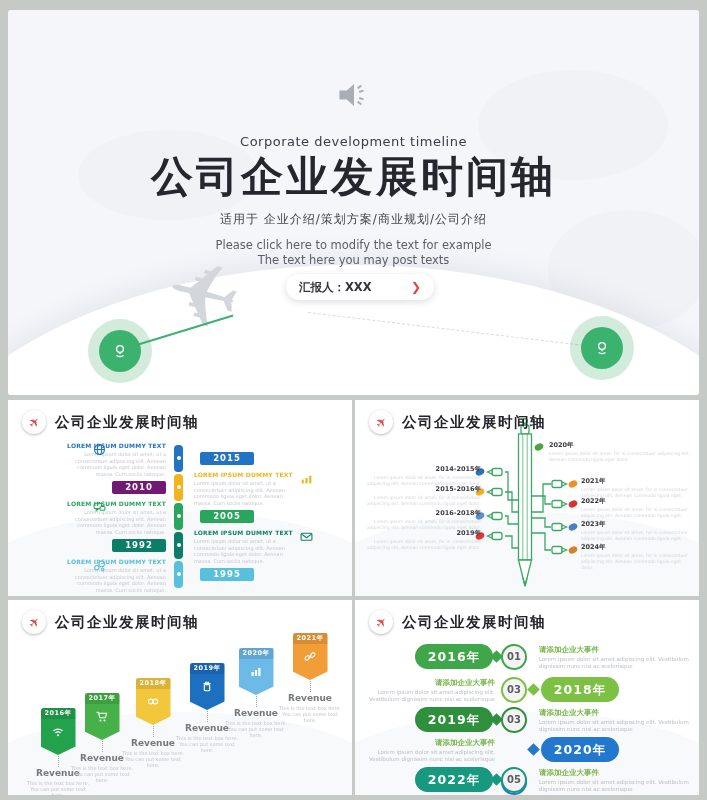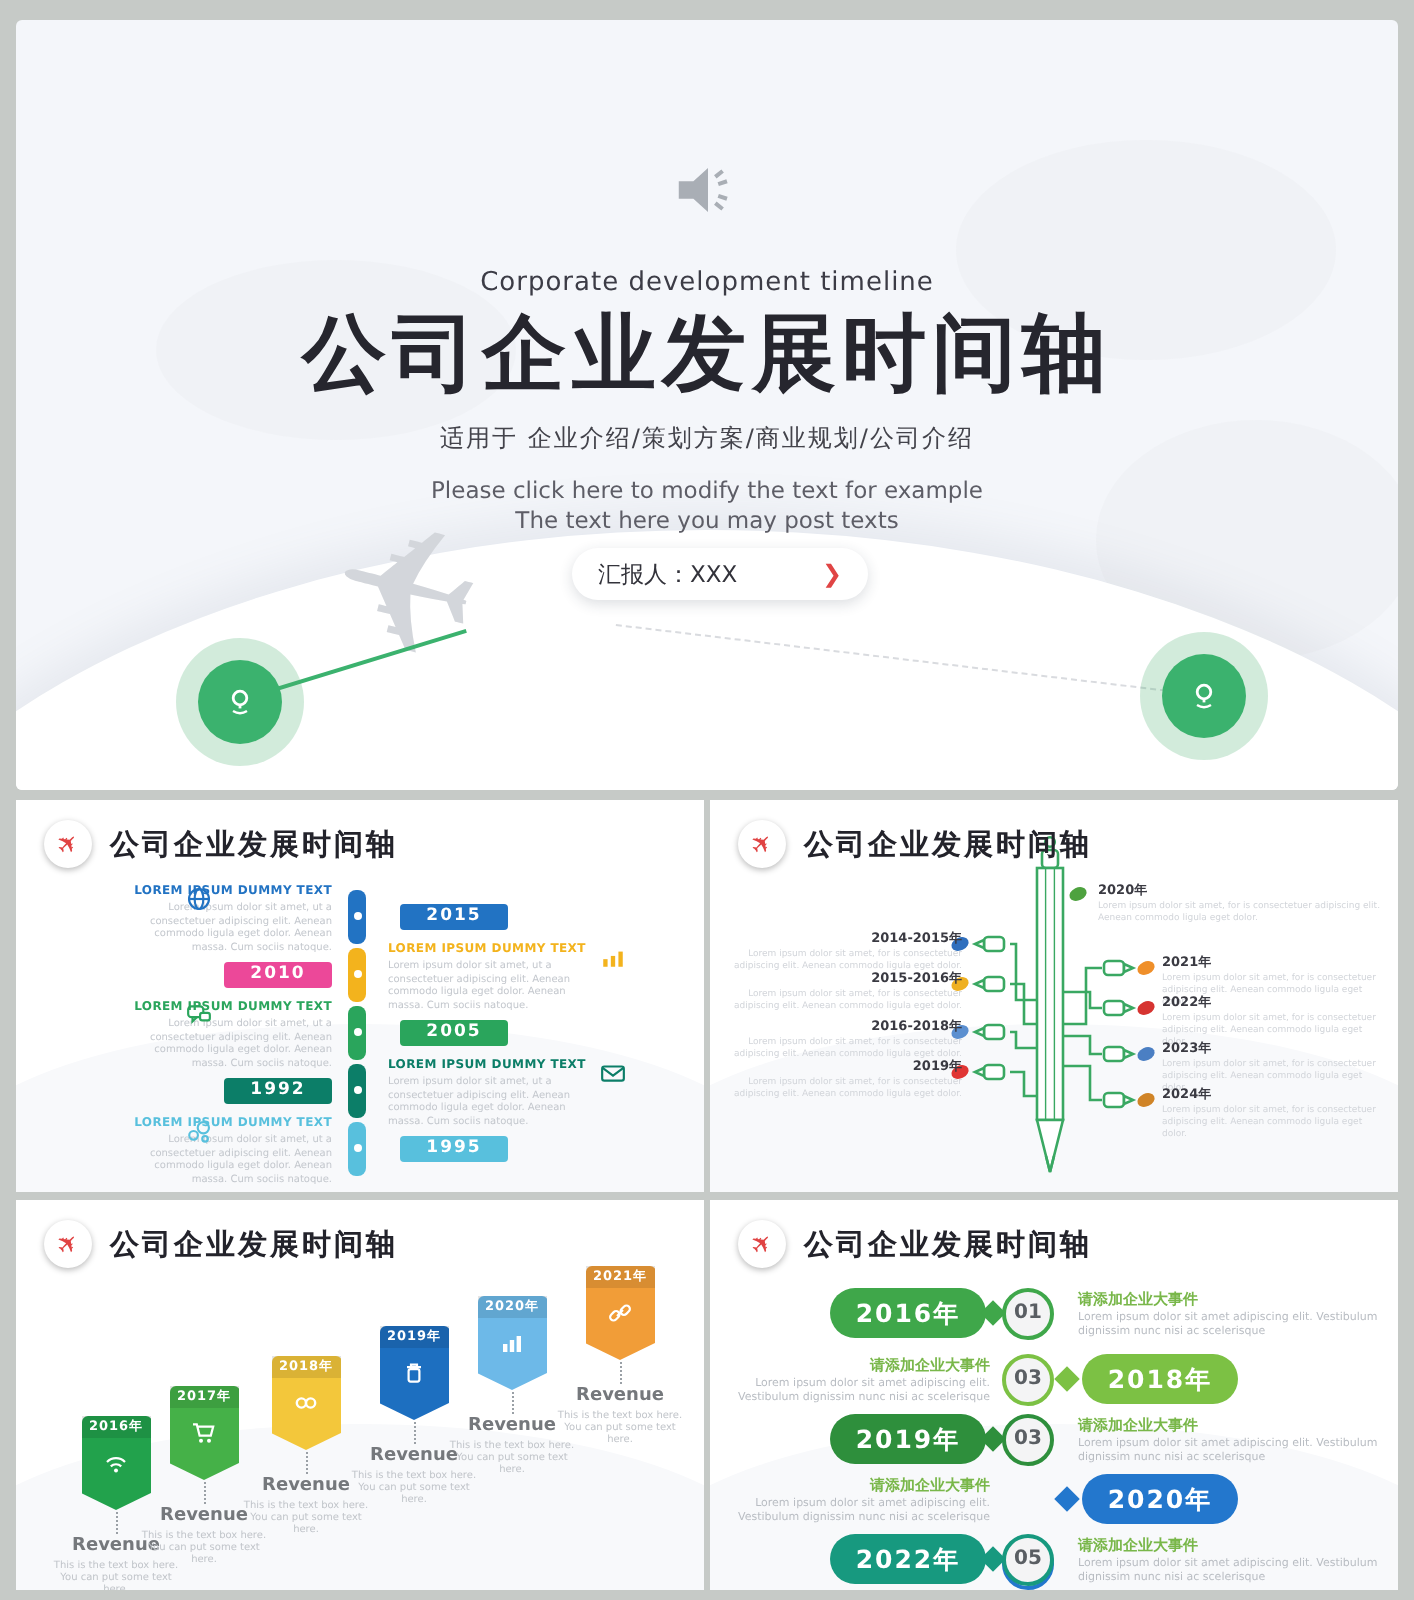--- a/index.html
+++ b/index.html
@@ -14,21 +14,21 @@
   .cov-c{position:absolute;left:0;right:0;text-align:center}
   .speaker{top:70px}
   .eyebrow{top:124px;font-size:13px;color:#3c3c46;letter-spacing:.5px}
   .cov-title{top:139px;font-size:42px;font-weight:bold;color:#26262e;letter-spacing:3px}
   .cov-sub{top:201px;font-size:12px;color:#43434b;letter-spacing:1px}
   .cov-l1{top:228px;font-size:11.5px;color:#5d5d66}
   .cov-l2{top:243px;font-size:11.5px;color:#5d5d66}
   .presenter{position:absolute;left:278px;top:264px;width:148px;height:26px;background:#fff;
              border-radius:13px;box-shadow:0 2px 7px rgba(40,50,70,.16);display:flex;
              align-items:center;justify-content:space-between;padding:0 13px;box-sizing:border-box;z-index:4}
-  .presenter .lbl{font-size:11.5px;font-weight:normal;color:#33333b}
+  .presenter .lbl{font-size:11.5px;font-weight:bold;color:#33333b}
   .presenter .arr{font-size:12px;font-weight:bold}
   .plane-big{position:absolute;left:158px;top:242px;font-size:88px;color:#d3d6db;z-index:2;
              transform:scaleX(-1) rotate(-14deg);line-height:1}
   .routeline{position:absolute;left:112px;top:339px;width:118px;height:2px;z-index:3;
              transform:rotate(-17deg);transform-origin:0 0}
   .routedash{position:absolute;left:300px;top:302px;width:277px;border-top:1.5px dashed #d9dbdf;
              transform:rotate(6.8deg);transform-origin:0 0;z-index:1}
   .halo{position:absolute;width:64px;height:64px;border-radius:50%;background:rgba(76,175,110,.25);z-index:3}
   .geo{position:absolute;width:42px;height:42px;border-radius:50%;display:flex;align-items:center;
        justify-content:center;z-index:4}
@@ -154,21 +154,21 @@
       <span class="hd-title">公司企业发展时间轴</span>
     </div>
 
     <div class="s2-seg" style="top: 45px; background-color: rgb(34, 115, 195);"></div>
     <div class="s2-seg" style="top: 74px; background-color: rgb(243, 179, 29);"></div>
     <div class="s2-seg" style="top: 103px; background-color: rgb(42, 165, 92);"></div>
     <div class="s2-seg" style="top: 132px; background-color: rgb(12, 126, 104);"></div>
     <div class="s2-seg" style="top: 161px; background-color: rgb(88, 192, 221);"></div>
 
     <div class="s2-chip" style="left: 192px; top: 52px; background-color: rgb(34, 115, 195);">2015</div>
-    <div class="s2-chip" style="left: 104px; top: 81px; background-color: #ec4899;">2010</div>
+    <div class="s2-chip" style="left: 104px; top: 81px; background-color: #701a75;">2010</div>
     <div class="s2-chip" style="left: 192px; top: 110px; background-color: rgb(42, 165, 92);">2005</div>
     <div class="s2-chip" style="left: 104px; top: 139px; background-color: rgb(12, 126, 104);">1992</div>
     <div class="s2-chip" style="left: 192px; top: 168px; background-color: rgb(88, 192, 221);">1995</div>
 
     <div class="s2-txt s2-left" style="top:42px">
       <span class="s2-ico" style="color: rgb(34, 115, 195);">
         <svg width="13" height="13" viewBox="0 0 12 12" fill="none" stroke="currentColor" stroke-width="1">
             <circle cx="6" cy="6" r="4.6"></circle>
             <ellipse cx="6" cy="6" rx="2" ry="4.6"></ellipse>
             <path d="M1.6,6 H10.4"></path>

